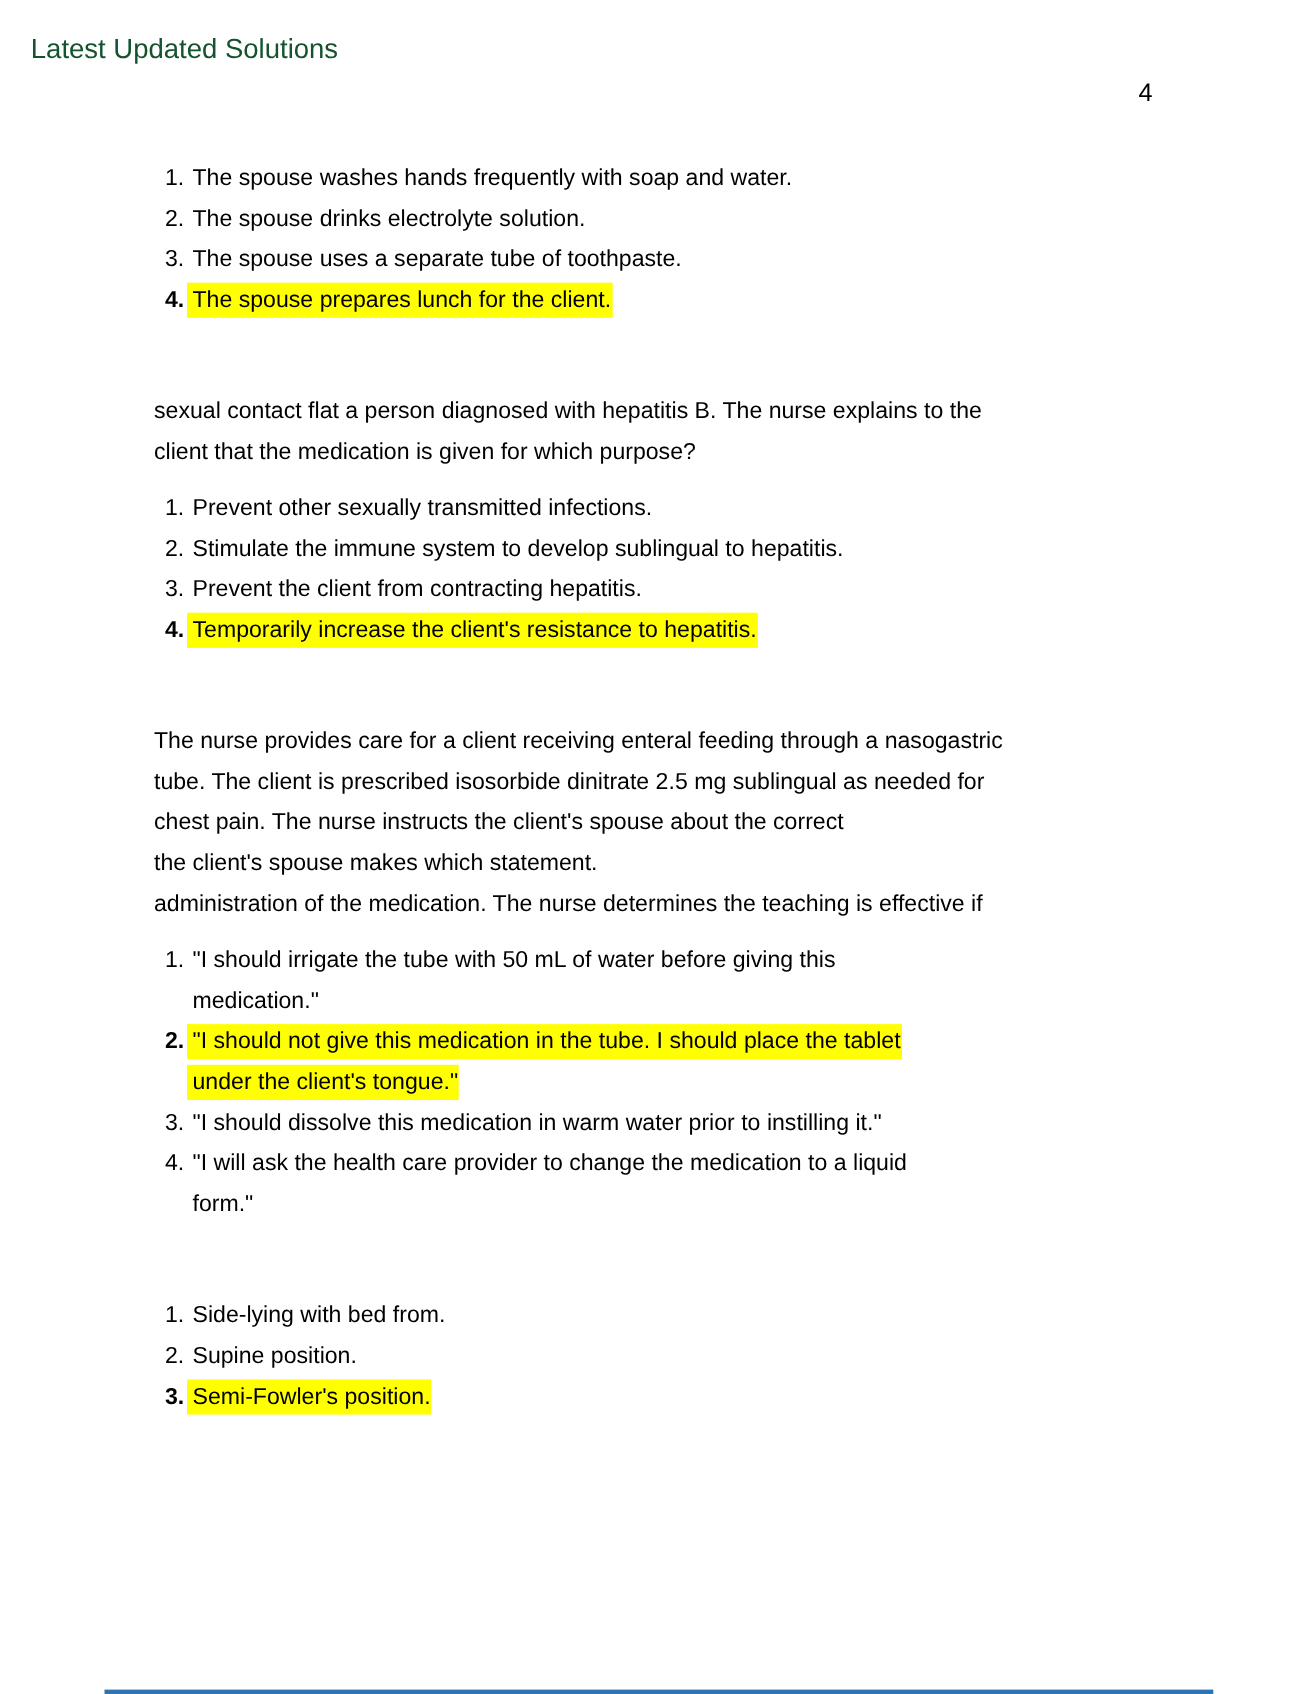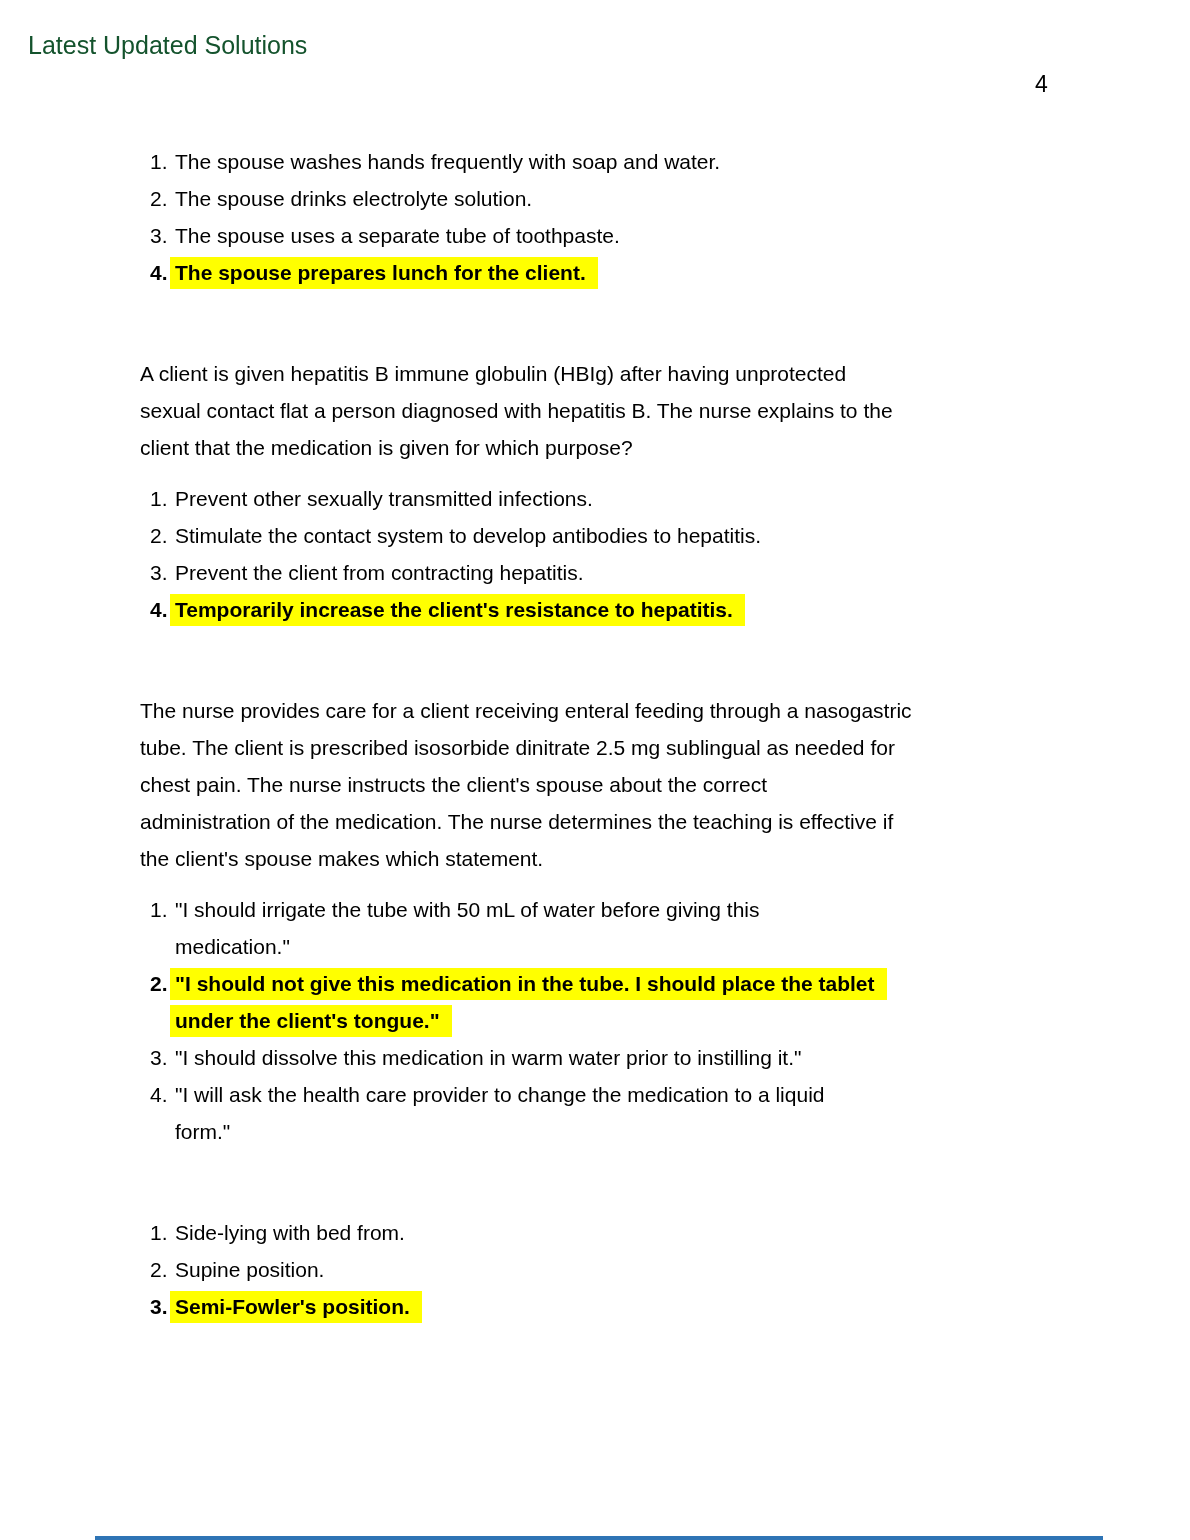--- a/index.html
+++ b/index.html
@@ -30,22 +30,22 @@
   .question { margin: 0; }
   .line { line-height: 37px; white-space: nowrap; }
   .options { margin: 14px 0 0 10px; }
   .qblock.no-question .options { margin-top: 0; }
   .option { display: flex; }
   .option .num { width: 25px; flex: none; line-height: 37px; }
   .option.hl .num { font-weight: bold; }
   .option .text { flex: none; }
   .mark {
     background: var(--hl, #ffff00);
-    font-weight: bold;
-    padding: 4px 12px 5px 5px;
+    font-weight: normal;
+    padding: 4px 1px 5px 5px;
     margin-left: -5px;
   }
   .footer-line {
     position: absolute; left: 95px; bottom: 0;
     width: 1008px; height: 4px;
     background: var(--footer, #2e74b5);
   }
 </style>
 </head>
 <body>
@@ -78,35 +78,34 @@
           <div class="option hl">
     <span class="num">4.</span>
     <span class="text">
               <div class="line"><span class="mark">The spouse prepares lunch for the client.</span></div>
             </span>
   </div>
         </div>
   </section>
       <section class="qblock">
     <div class="question">
-          <div class="line">A client is given hepatitis B immune globulin (HBIg) after having unprotected</div>
           <div class="line">sexual contact flat a person diagnosed with hepatitis B. The nurse explains to the</div>
           <div class="line">client that the medication is given for which purpose?</div>
         </div>
     <div class="options">
           <div class="option">
     <span class="num">1.</span>
     <span class="text">
               <div class="line">Prevent other sexually transmitted infections.</div>
             </span>
   </div>
           <div class="option">
     <span class="num">2.</span>
     <span class="text">
-              <div class="line">Stimulate the contact system to develop antibodies to hepatitis.</div>
+              <div class="line">Stimulate the immune system to develop sublingual to hepatitis.</div>
             </span>
   </div>
           <div class="option">
     <span class="num">3.</span>
     <span class="text">
               <div class="line">Prevent the client from contracting hepatitis.</div>
             </span>
   </div>
           <div class="option hl">
     <span class="num">4.</span>
@@ -114,22 +113,22 @@
               <div class="line"><span class="mark">Temporarily increase the client's resistance to hepatitis.</span></div>
             </span>
   </div>
         </div>
   </section>
       <section class="qblock">
     <div class="question">
           <div class="line">The nurse provides care for a client receiving enteral feeding through a nasogastric</div>
           <div class="line">tube. The client is prescribed isosorbide dinitrate 2.5 mg sublingual as needed for</div>
           <div class="line">chest pain. The nurse instructs the client's spouse about the correct</div>
+          <div class="line">the client's spouse makes which statement.</div>
           <div class="line">administration of the medication. The nurse determines the teaching is effective if</div>
-          <div class="line">the client's spouse makes which statement.</div>
         </div>
     <div class="options">
           <div class="option">
     <span class="num">1.</span>
     <span class="text">
               <div class="line">"I should irrigate the tube with 50 mL of water before giving this</div>
               <div class="line">medication."</div>
             </span>
   </div>
           <div class="option hl">

